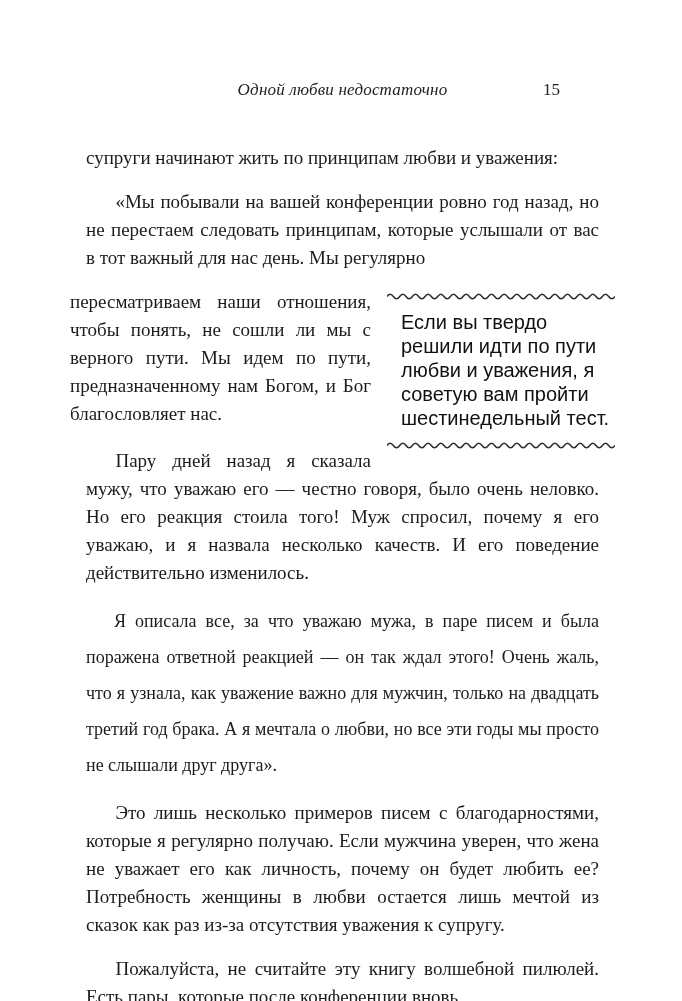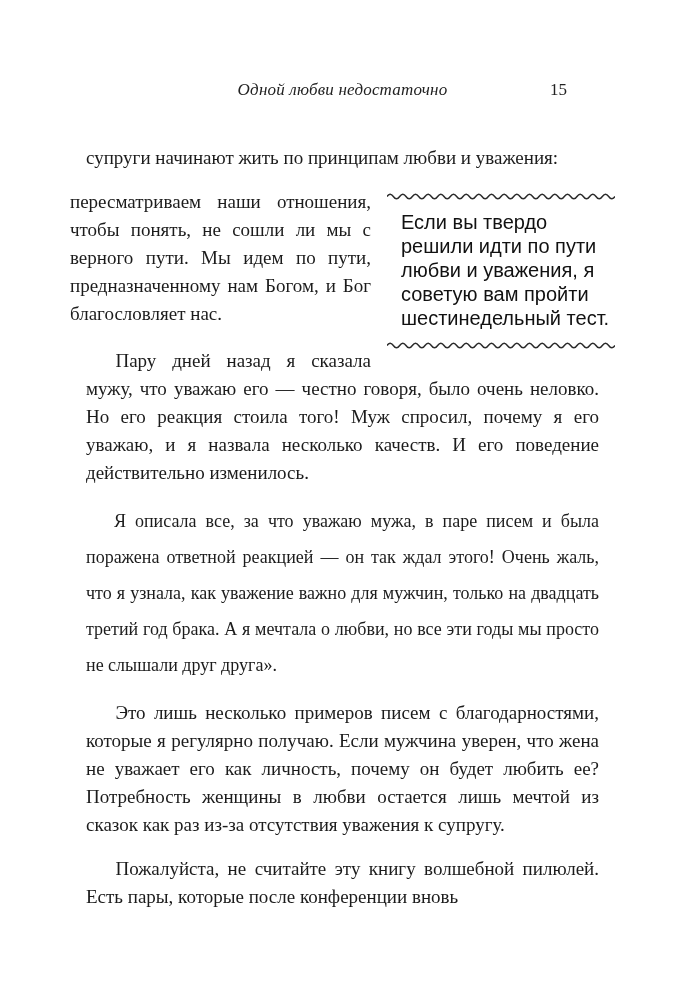--- a/index.html
+++ b/index.html
@@ -28,21 +28,21 @@
   }
   .running-title {
     display: block;
     text-align: center;
     font-style: italic;
     color: #222222;
     letter-spacing: 0.2px;
   }
   .page-number {
     position: absolute;
-    right: 48px;
+    right: 55px;
     top: 0;
     font-style: normal;
     color: #222222;
   }
   .content {
     position: absolute;
     top: 128px;
     left: 70px;
     width: 545px;
     font-size: 19px;
@@ -90,21 +90,23 @@
 
   <header class="page-header">
     <span class="running-title">Одной любви недостаточно</span>
     <span class="page-number">15</span>
   </header>
 
   <main class="content">
 
     <p class="para no-indent">супруги начинают жить по принципам любви и уважения:</p>
 
-    <aside class="callout">
+    <p class="para">
+      <span>«Мы побывали на вашей конференции ровно год назад, но не перестаем следовать принципам, которые услышали от вас в тот важный для нас день. Мы регулярно</span>
+      </p><aside class="callout">
         <svg class="wave" viewBox="0 0 216 8" preserveAspectRatio="none" aria-hidden="true">
           <path d="M0 4 q3 -4 6 0 t6 0 t6 0 t6 0 t6 0 t6 0 t6 0 t6 0 t6 0 t6 0 t6 0 t6 0 t6 0 t6 0 t6 0 t6 0 t6 0 t6 0 t6 0 t6 0 t6 0 t6 0 t6 0 t6 0 t6 0 t6 0 t6 0 t6 0 t6 0 t6 0 t6 0 t6 0 t6 0 t6 0 t6 0 t6 0" fill="none" stroke="#2b2b2b" stroke-width="1.4"></path>
         </svg>
         <div class="callout-text">Если вы твердо решили идти по пути любви и уважения, я советую вам пройти шестинедельный тест.</div>
         <svg class="wave" viewBox="0 0 216 8" preserveAspectRatio="none" aria-hidden="true">
           <path d="M0 4 q3 -4 6 0 t6 0 t6 0 t6 0 t6 0 t6 0 t6 0 t6 0 t6 0 t6 0 t6 0 t6 0 t6 0 t6 0 t6 0 t6 0 t6 0 t6 0 t6 0 t6 0 t6 0 t6 0 t6 0 t6 0 t6 0 t6 0 t6 0 t6 0 t6 0 t6 0 t6 0 t6 0 t6 0 t6 0 t6 0 t6 0" fill="none" stroke="#2b2b2b" stroke-width="1.4"></path>
         </svg>
       </aside>
       <span>пересматриваем наши отношения, чтобы понять, не сошли ли мы с верного пути. Мы идем по пути, предназначенному нам Богом, и Бог благословляет нас.</span>
     <p></p>

